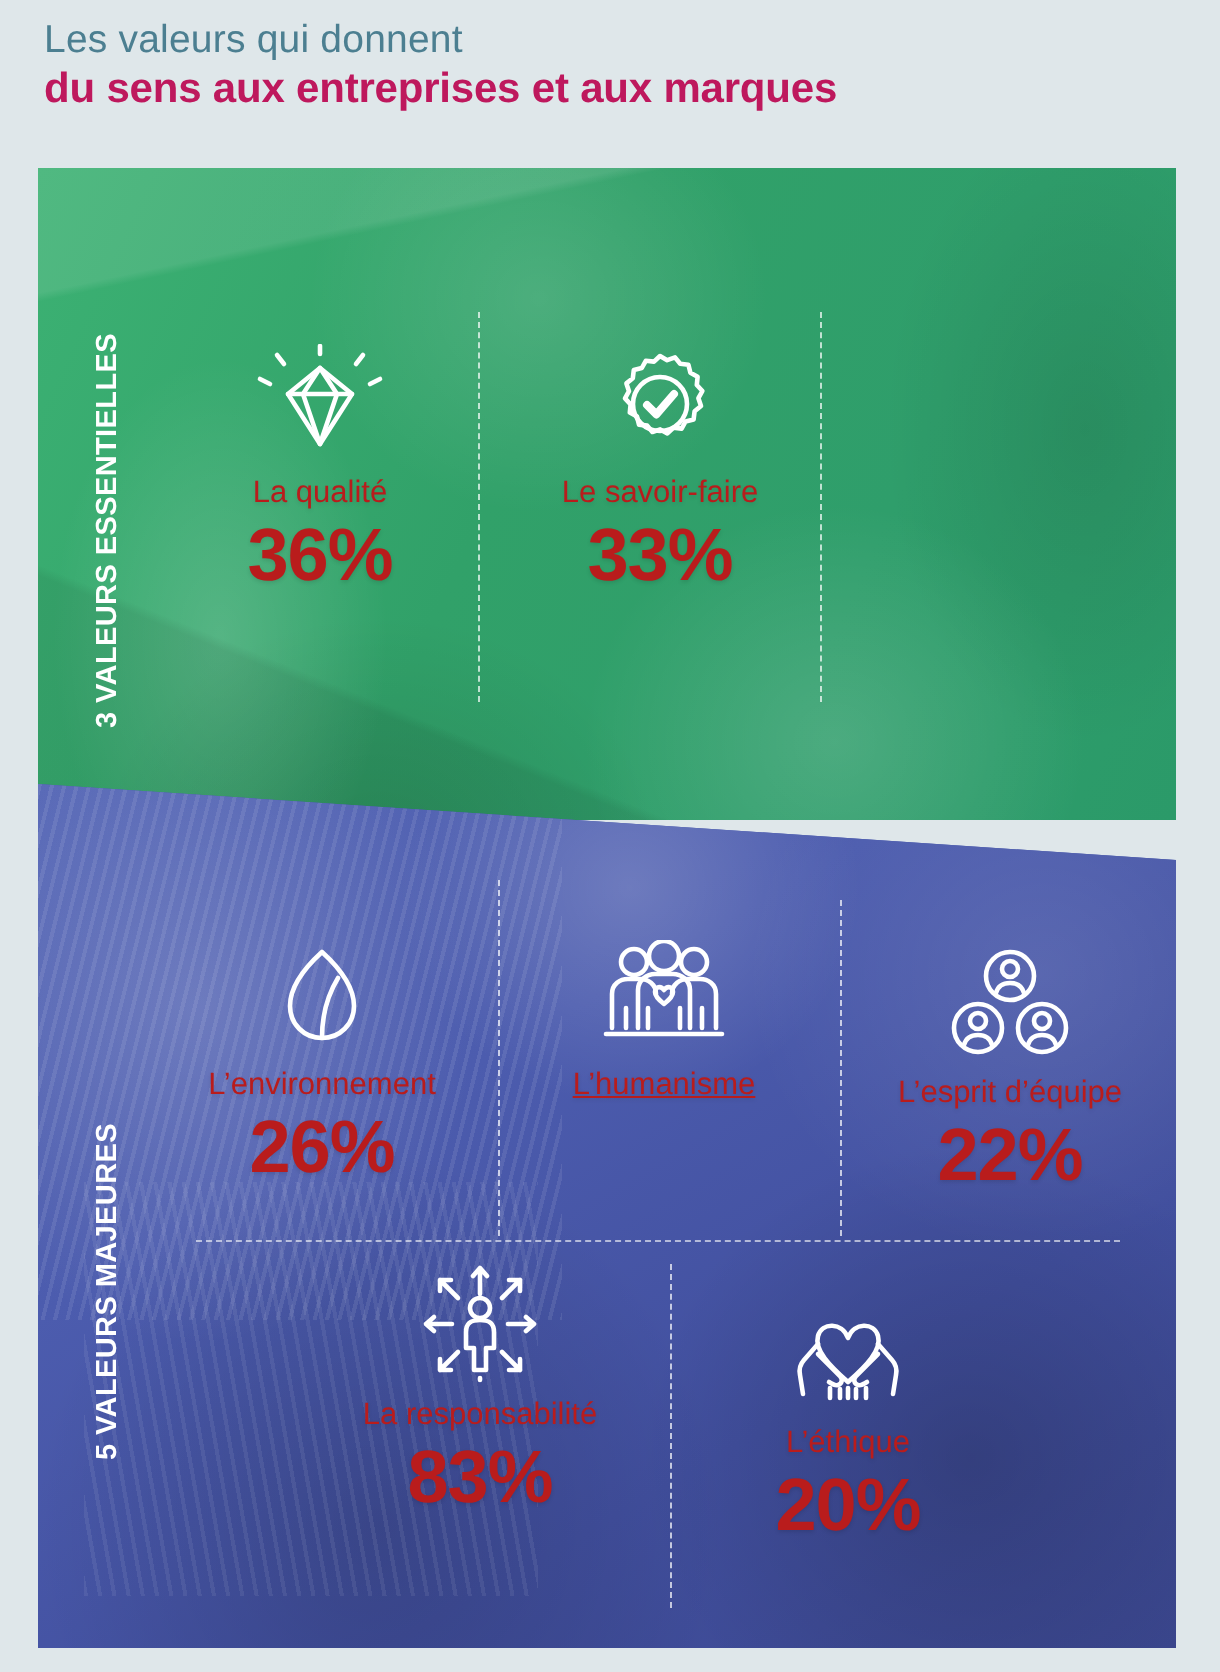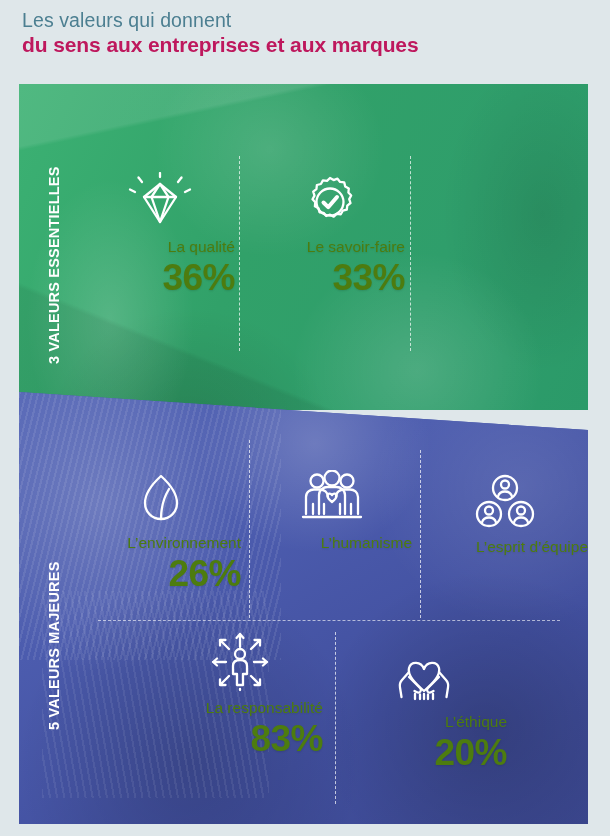--- a/index.html
+++ b/index.html
@@ -94,22 +94,22 @@
     transform-origin:left top;
     transform:rotate(-90deg);
     font-stretch:condensed;
   }
   .sidelabel-green{left:46px;top:364px;}
   .sidelabel-purple{left:46px;top:730px;}
 
   
   .cell{
     position:absolute;
-    text-align:right;
-    color:#4d7c0f;
+    text-align:center;
+    color:#b91c1c;
   }
   .cell .icon{
     height:62px;
     display:flex;align-items:flex-end;justify-content:center;
     margin-bottom:6px;
   }
   .cell .lbl{
     font-size:15.5px;
     font-weight:400;
     line-height:18px;
@@ -212,21 +212,21 @@
         <g fill="none" stroke="#fff" stroke-width="2.3" stroke-linecap="round" stroke-linejoin="round">
           <path d="M26 6 C37 16 42 25 42 33 C42 42 35 49 26 49 C17 49 10 42 10 33 C10 25 15 16 26 6 Z"></path>
           <path d="M26 49 C26 38 28.5 28 34 19"></path>
         </g>
       </svg>
     </div>
     <div class="lbl">L’environnement</div>
     <div class="pct">26%</div>
   </div>
 
-  <div class="cell" style="left:252px;top:466px;width:160px;">
+  <div class="cell" style="left:252px;top:466px;width:160px;text-decoration:underline;">
     <div class="icon">
       <svg width="72" height="58" viewBox="0 0 72 58">
         <g fill="none" stroke="#fff" stroke-width="2.3" stroke-linecap="round" stroke-linejoin="round">
           <circle cx="21" cy="11" r="6.5"></circle>
           <circle cx="51" cy="11" r="6.5"></circle>
           <circle cx="36" cy="8" r="7.5"></circle>
           <path d="M10 44 V27 C10 22 14 19.5 18 19.5 H24 C28 19.5 32 22 32 27"></path>
           <path d="M62 44 V27 C62 22 58 19.5 54 19.5 H48 C44 19.5 40 22 40 27"></path>
           <path d="M23 44 V25 C23 20 27.5 17 31.5 17 H40.5 C44.5 17 49 20 49 25 V44"></path>
           <path d="M36 25 C34.5 22.8 31.5 23.2 31.5 26 C31.5 28.6 36 32 36 32 C36 32 40.5 28.6 40.5 26 C40.5 23.2 37.5 22.8 36 25 Z"></path>
@@ -248,20 +248,21 @@
           <circle cx="16" cy="40" r="12"></circle>
           <circle cx="16" cy="36.5" r="4"></circle>
           <path d="M9 48.5 C10 44.8 13 43.5 16 43.5 C19 43.5 22 44.8 23 48.5"></path>
           <circle cx="48" cy="40" r="12"></circle>
           <circle cx="48" cy="36.5" r="4"></circle>
           <path d="M41 48.5 C42 44.8 45 43.5 48 43.5 C51 43.5 54 44.8 55 48.5"></path>
         </g>
       </svg>
     </div>
     <div class="lbl">L’esprit d’équipe</div>
+    <div class="pct">22%</div>
   </div>
 
   <div class="cell" style="left:157px;top:631px;width:166px;">
     <div class="icon">
       <svg width="76" height="62" viewBox="0 0 76 62">
         <g fill="none" stroke="#fff" stroke-width="2.3" stroke-linecap="round" stroke-linejoin="round">
           <circle cx="38" cy="23" r="5"></circle>
           <path d="M31 35 C31 30 34 29 38 29 C42 29 45 30 45 35 V43 H41 V54 H35 V43 H31 Z"></path>
           <path d="M38 16 V3 M34.5 7 L38 3 L41.5 7"></path>
           <path d="M38 59 V58"></path>

